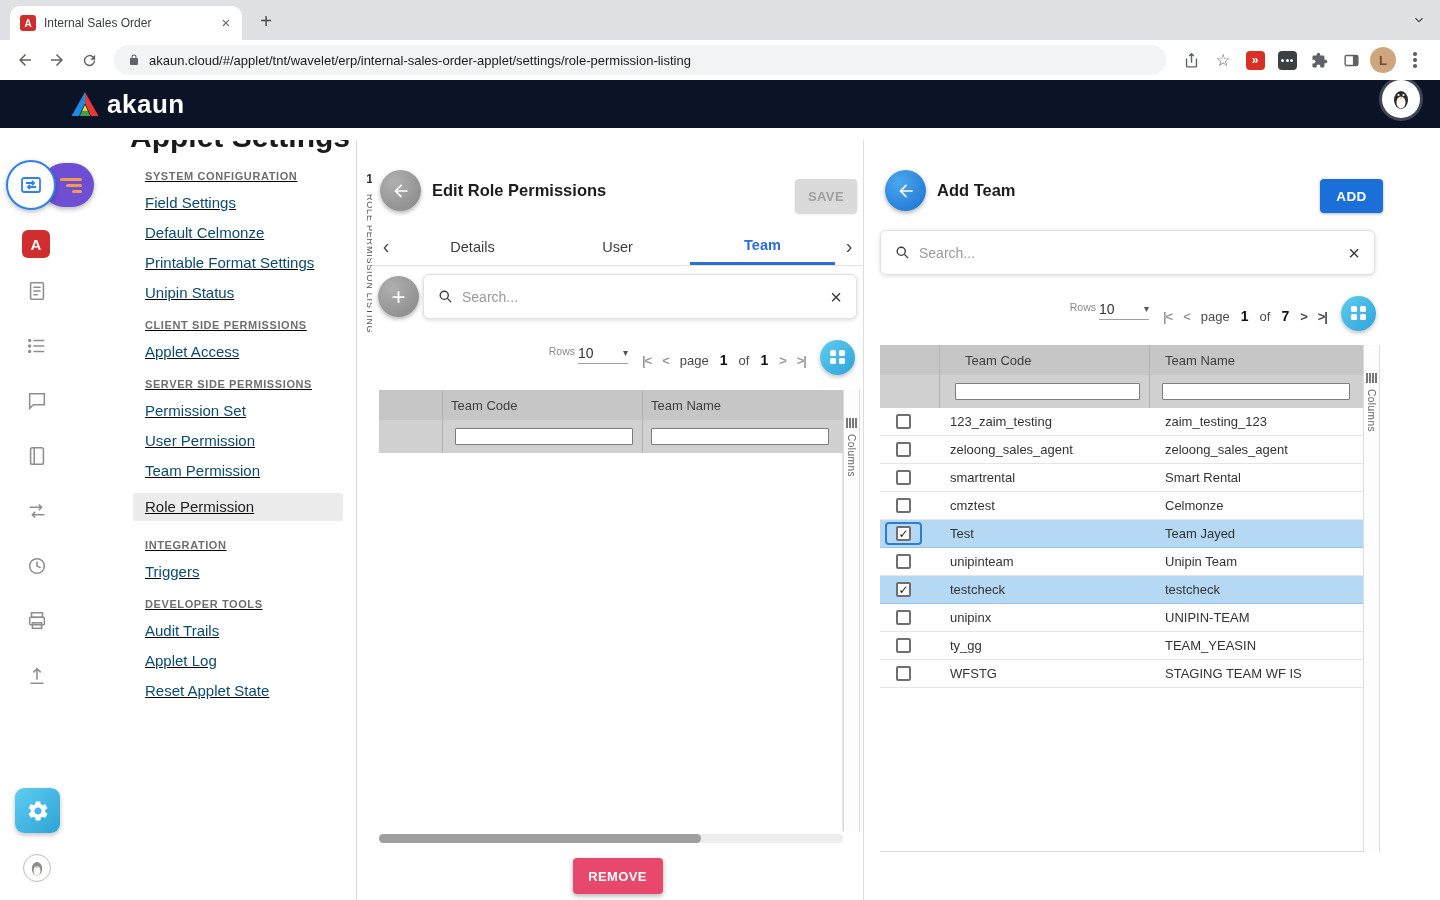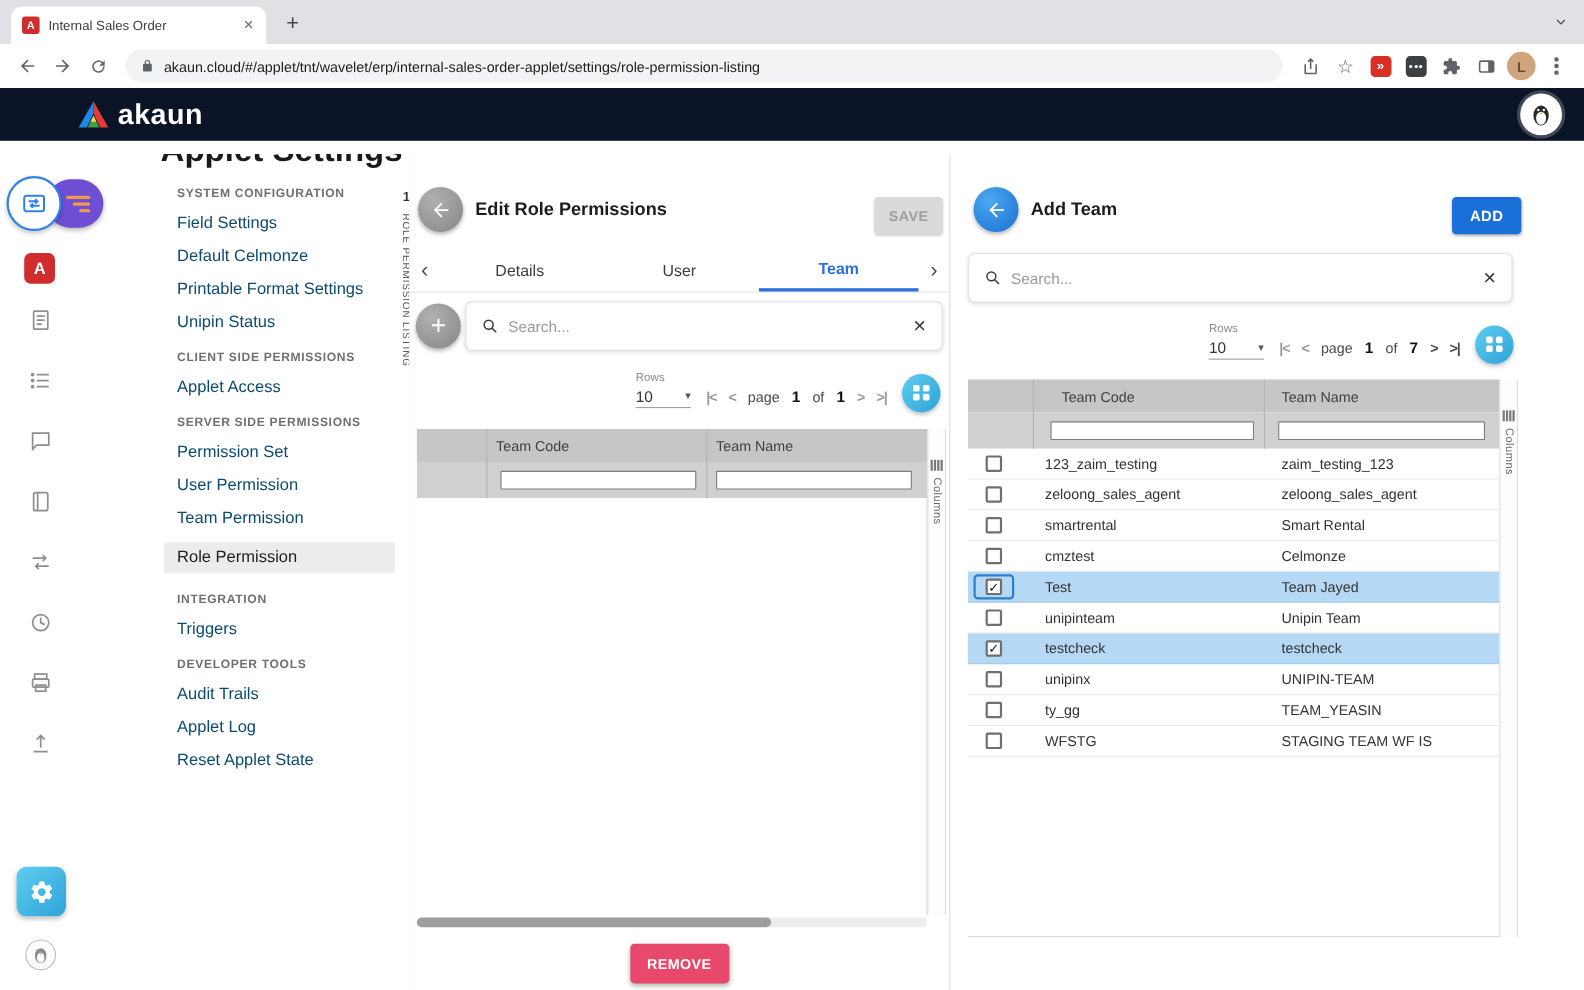--- a/index.html
+++ b/index.html
@@ -21,41 +21,41 @@
 .url-text{font-size:13px;color:#202124;white-space:nowrap;overflow:hidden;}
 .ext-red{width:19px;height:19px;border-radius:4px;background:#d93025;color:#fff;font-size:12px;font-weight:bold;display:flex;align-items:center;justify-content:center;}
 .ext-dark{width:19px;height:19px;border-radius:4px;background:#3c4043;display:flex;align-items:center;justify-content:center;gap:1.5px;}
 .ext-dark i{width:3px;height:3px;border-radius:50%;background:#fff;}
 .star{font-size:17px;color:#5f6368;line-height:1;}
 .avatar-l{width:26px;height:26px;border-radius:50%;background:#cfa57d;color:#6d4c2f;font-size:13px;font-weight:bold;display:flex;align-items:center;justify-content:center;}
 .kebab{display:flex;flex-direction:column;gap:2.5px;align-items:center;}
 .kebab i{width:3.5px;height:3.5px;border-radius:50%;background:#5f6368;}
 
 
-.appheader{position:absolute;top:80px;left:0;width:100%;height:48px;background:#0b1327;display:flex;align-items:center;padding:0 20px;}
+.appheader{position:absolute;top:80px;left:0;width:100%;height:48px;background:#0b1327;display:flex;padding:0 20px;}
 .logo{display:flex;align-items:center;gap:7px;margin-left:50px;}
 .logo-text{color:#fff;font-size:26px;font-weight:bold;letter-spacing:.5px;}
 .header-avatar{margin-left:auto;width:38px;height:38px;border-radius:50%;background:#fff;display:flex;align-items:center;justify-content:center;box-shadow:0 0 0 3px rgba(255,255,255,.22);}
 
 
 .content{position:absolute;top:140px;left:0;width:1440px;height:760px;background:#fff;}
 
 
 .rail{position:absolute;left:0;top:0;width:75px;height:760px;}
 .rail-ic{position:absolute;left:24px;width:26px;height:26px;display:flex;align-items:center;justify-content:center;}
 .pdf-ic{position:absolute;left:22px;top:90px;width:28px;height:28px;border-radius:6px;background:#d02e2e;color:#fff;font-weight:bold;font-size:15px;display:flex;align-items:center;justify-content:center;}
 .gear-btn{position:absolute;left:15px;top:648px;width:45px;height:45px;border-radius:9px;background:linear-gradient(135deg,#5ecdf0,#2fa3d8);display:flex;align-items:center;justify-content:center;box-shadow:0 2px 5px rgba(0,0,0,.25);}
 .rail-penguin{position:absolute;left:23px;top:714px;width:28px;height:28px;border-radius:50%;border:1.5px solid #bdbdbd;display:flex;align-items:center;justify-content:center;}
 
 .float-pill{position:absolute;left:42px;top:23px;width:52px;height:44px;background:#6e4fd4;border-radius:22px;display:flex;flex-direction:column;justify-content:center;align-items:flex-end;gap:3px;padding-right:12px;box-shadow:0 2px 5px rgba(0,0,0,.3);}
 .float-pill i{display:block;height:3px;border-radius:2px;background:#f2994a;}
 .float-circle{position:absolute;left:6px;top:20px;width:50px;height:50px;border-radius:50%;background:#fff;border:2px solid #2f80ed;display:flex;align-items:center;justify-content:center;box-shadow:0 2px 5px rgba(0,0,0,.25);}
 
 
-.sidebar{position:absolute;left:91px;top:0;width:282px;height:760px;border-right:1px solid #d9d9d9;}
+.sidebar{position:absolute;left:75px;top:0;width:282px;height:760px;border-right:1px solid #d9d9d9;text-decoration:underline;}
 .clip-heading{position:absolute;left:55px;top:0;height:13px;overflow:hidden;width:220px;}
 .clip-heading span{display:block;font-size:30px;font-weight:bold;color:#1a1a1a;line-height:30px;margin-top:-18px;white-space:nowrap;}
 .side-nav{padding:30px 0 0 70px;}
 .side-section{margin-bottom:18px;}
 .side-label{font-size:11px;font-weight:bold;color:#6f6f6f;letter-spacing:.6px;margin-bottom:13px;}
 .side-item{font-size:15px;color:#0c4a6e;margin-bottom:14px;line-height:16px;cursor:pointer;}
 .side-item.active{background:#ececec;color:#202124;margin-left:-12px;padding:6px 12px;width:210px;border-radius:2px;margin-bottom:10px;}
 
 
 .vstrip{position:absolute;left:357px;top:0;width:26px;height:760px;border-right:1px solid #d9d9d9;text-align:center;}
@@ -85,21 +85,21 @@
 .search-box{flex:1;height:45px;background:#fff;border:1px solid #e2e2e2;border-radius:6px;box-shadow:0 1px 4px rgba(0,0,0,.14);display:flex;align-items:center;padding:0 14px;gap:9px;}
 .search-box input{flex:1;border:none;outline:none;font-size:14px;color:#737373;font-family:inherit;background:transparent;}
 .search-box input::placeholder{color:#9a9a9a;}
 .clear-x{font-size:20px;color:#3a3a3a;line-height:1;}
 .add-search{position:absolute;left:3px;top:90px;width:495px;}
 
 
 .toolbar{position:absolute;top:192px;display:flex;align-items:center;justify-content:flex-end;gap:14px;height:44px;}
 .edit-toolbar{left:0;right:8px;}
 .add-toolbar{left:0;right:64px;top:148px;}
-.rows-sel{display:flex;flex-direction:column;font-size:10.5px;color:#8a8a8a;gap:3px;}
+.rows-sel{display:flex;flex-direction:row;font-size:10.5px;color:#8a8a8a;gap:3px;}
 .rows-val{display:flex;align-items:center;justify-content:space-between;width:50px;border-bottom:1px solid #9e9e9e;font-size:14px;color:#333;padding-bottom:2px;}
 .caret{font-size:10px;color:#555;}
 .pager{display:flex;align-items:center;gap:11px;font-size:13px;color:#8f8f8f;margin-top:12px;}
 .pg-btn{letter-spacing:-1px;font-weight:bold;color:#9a9a9a;}
 .pg-word{color:#4a4a4a;}
 .pg-num{color:#111;font-weight:bold;font-size:14px;}
 .grid-btn{width:35px;height:35px;border-radius:50%;background:linear-gradient(135deg,#5ecdf0,#2fa3d8);display:flex;align-items:center;justify-content:center;box-shadow:0 2px 4px rgba(0,0,0,.25);margin-top:6px;}
 .grid-ic{display:grid;grid-template-columns:6px 6px;grid-template-rows:6px 6px;gap:2.5px;}
 .grid-ic i{background:#fff;border-radius:1.5px;}
 

